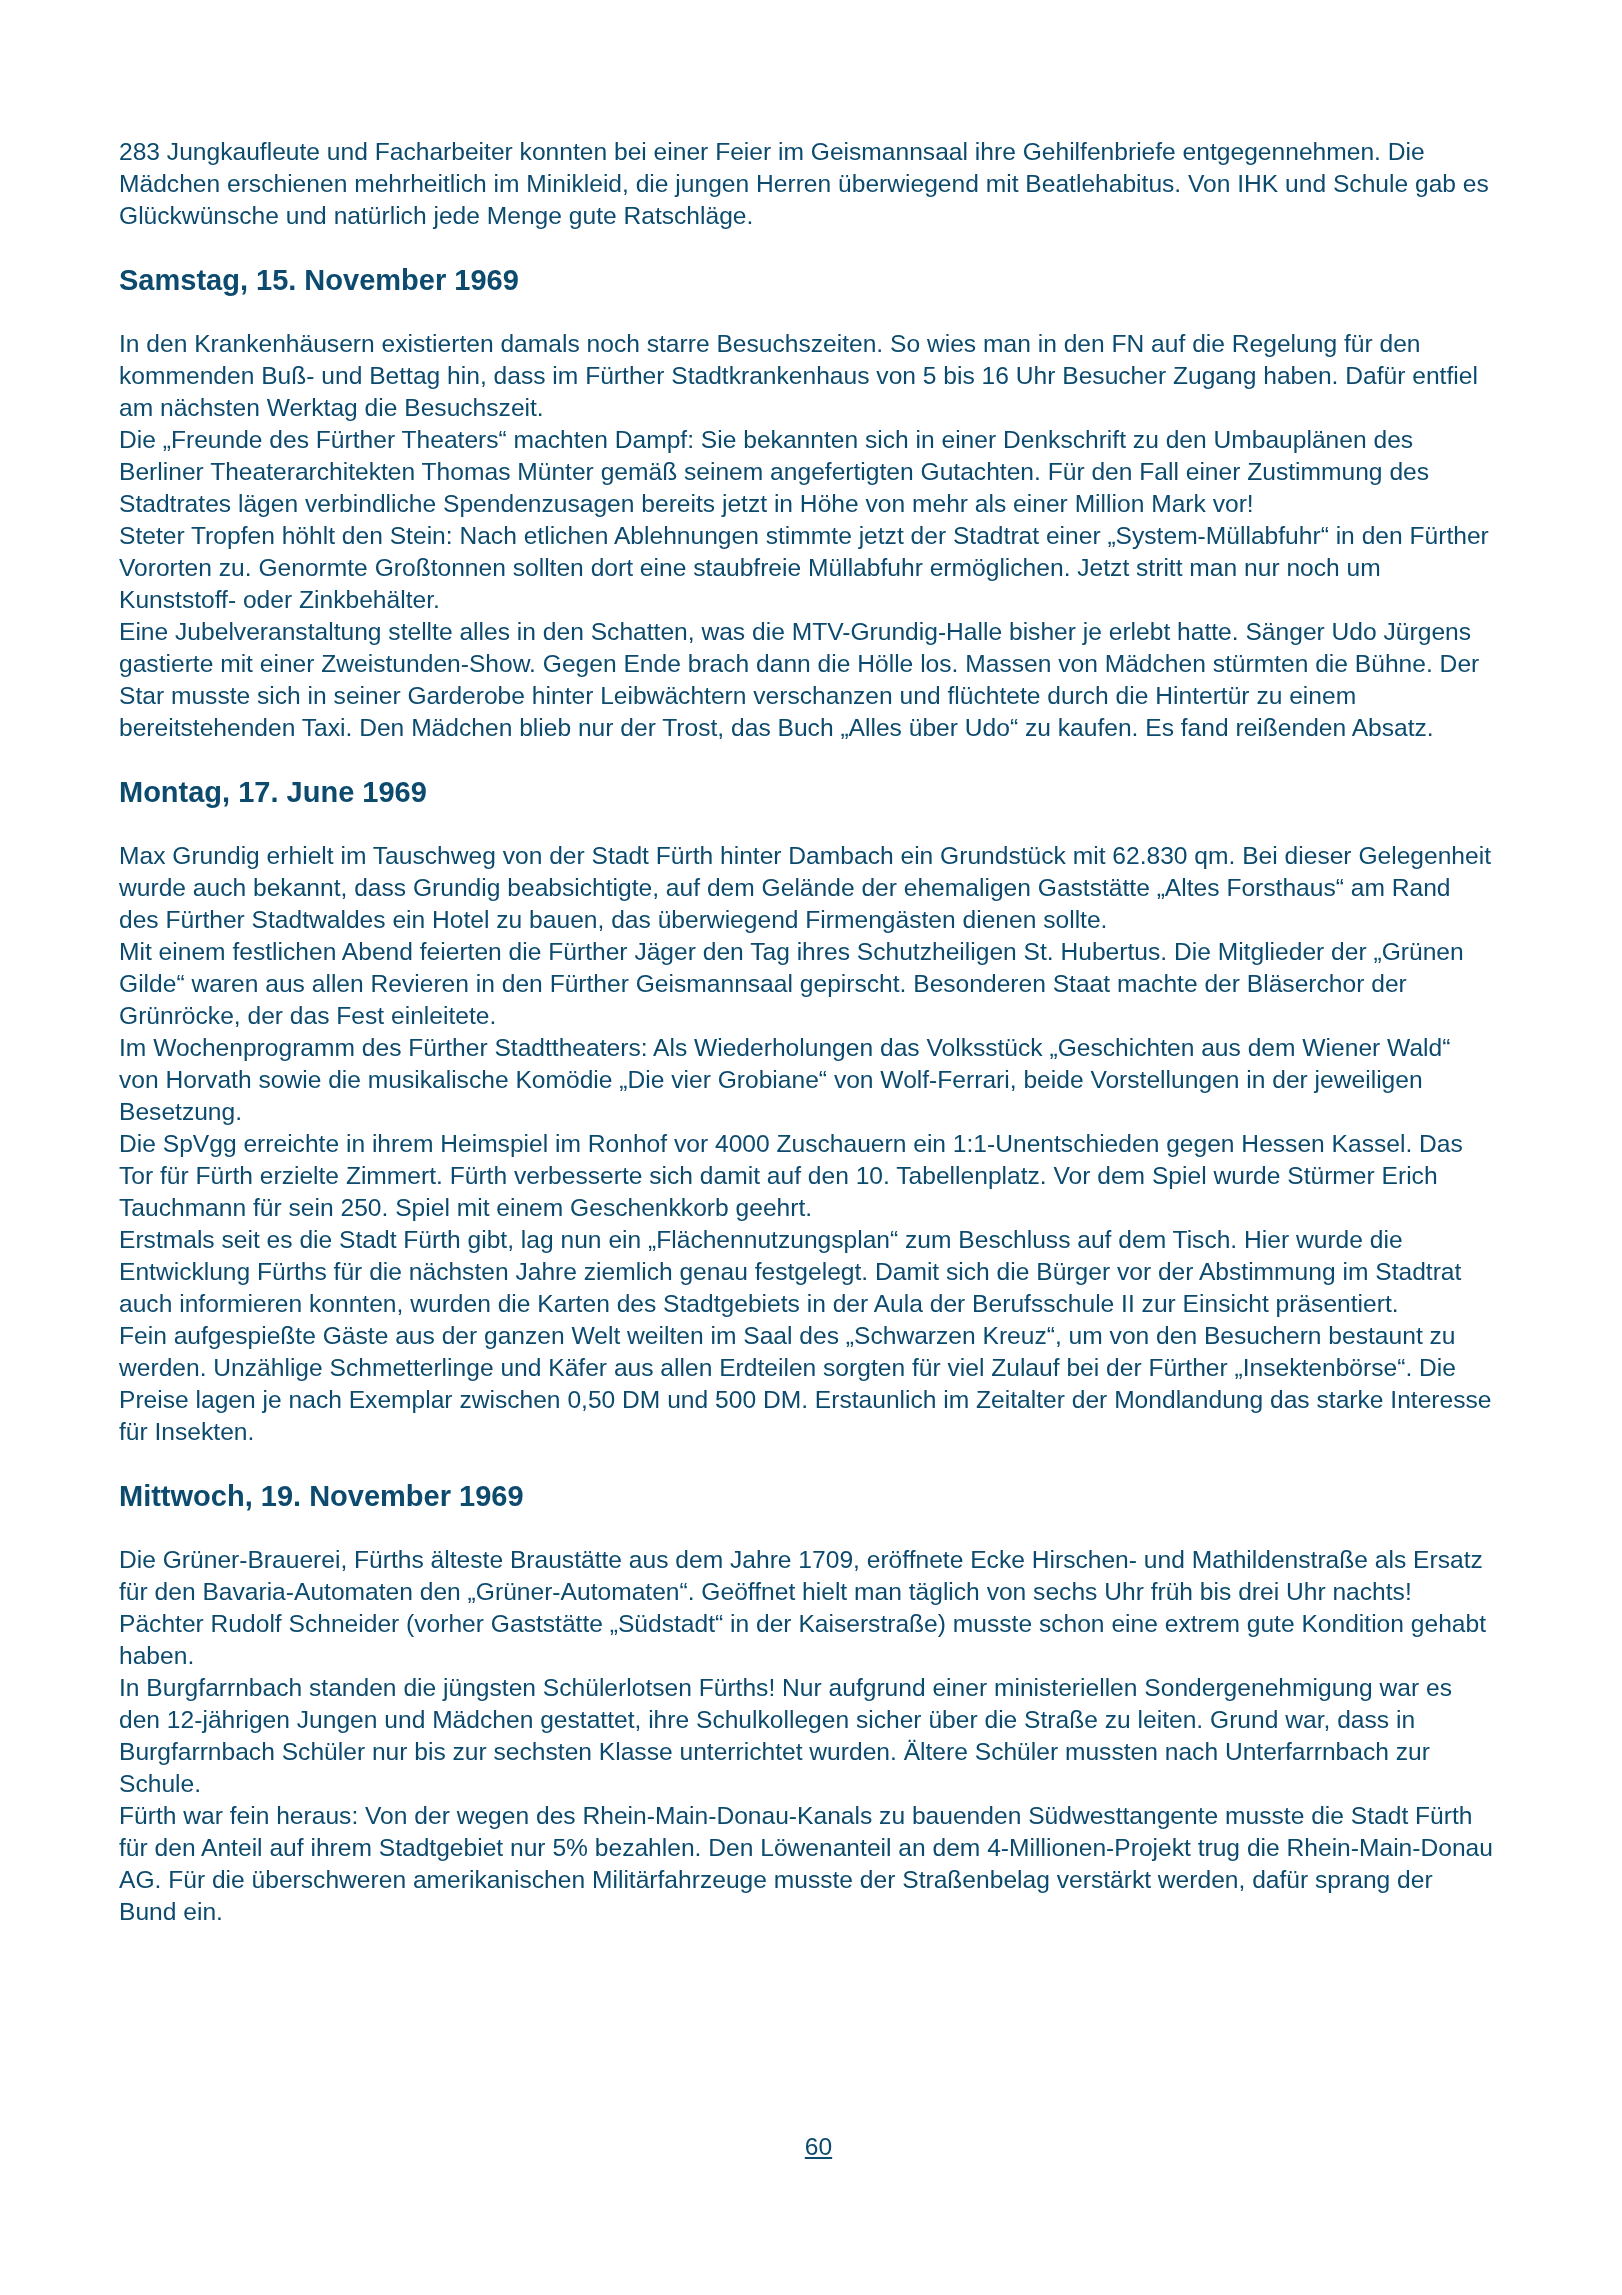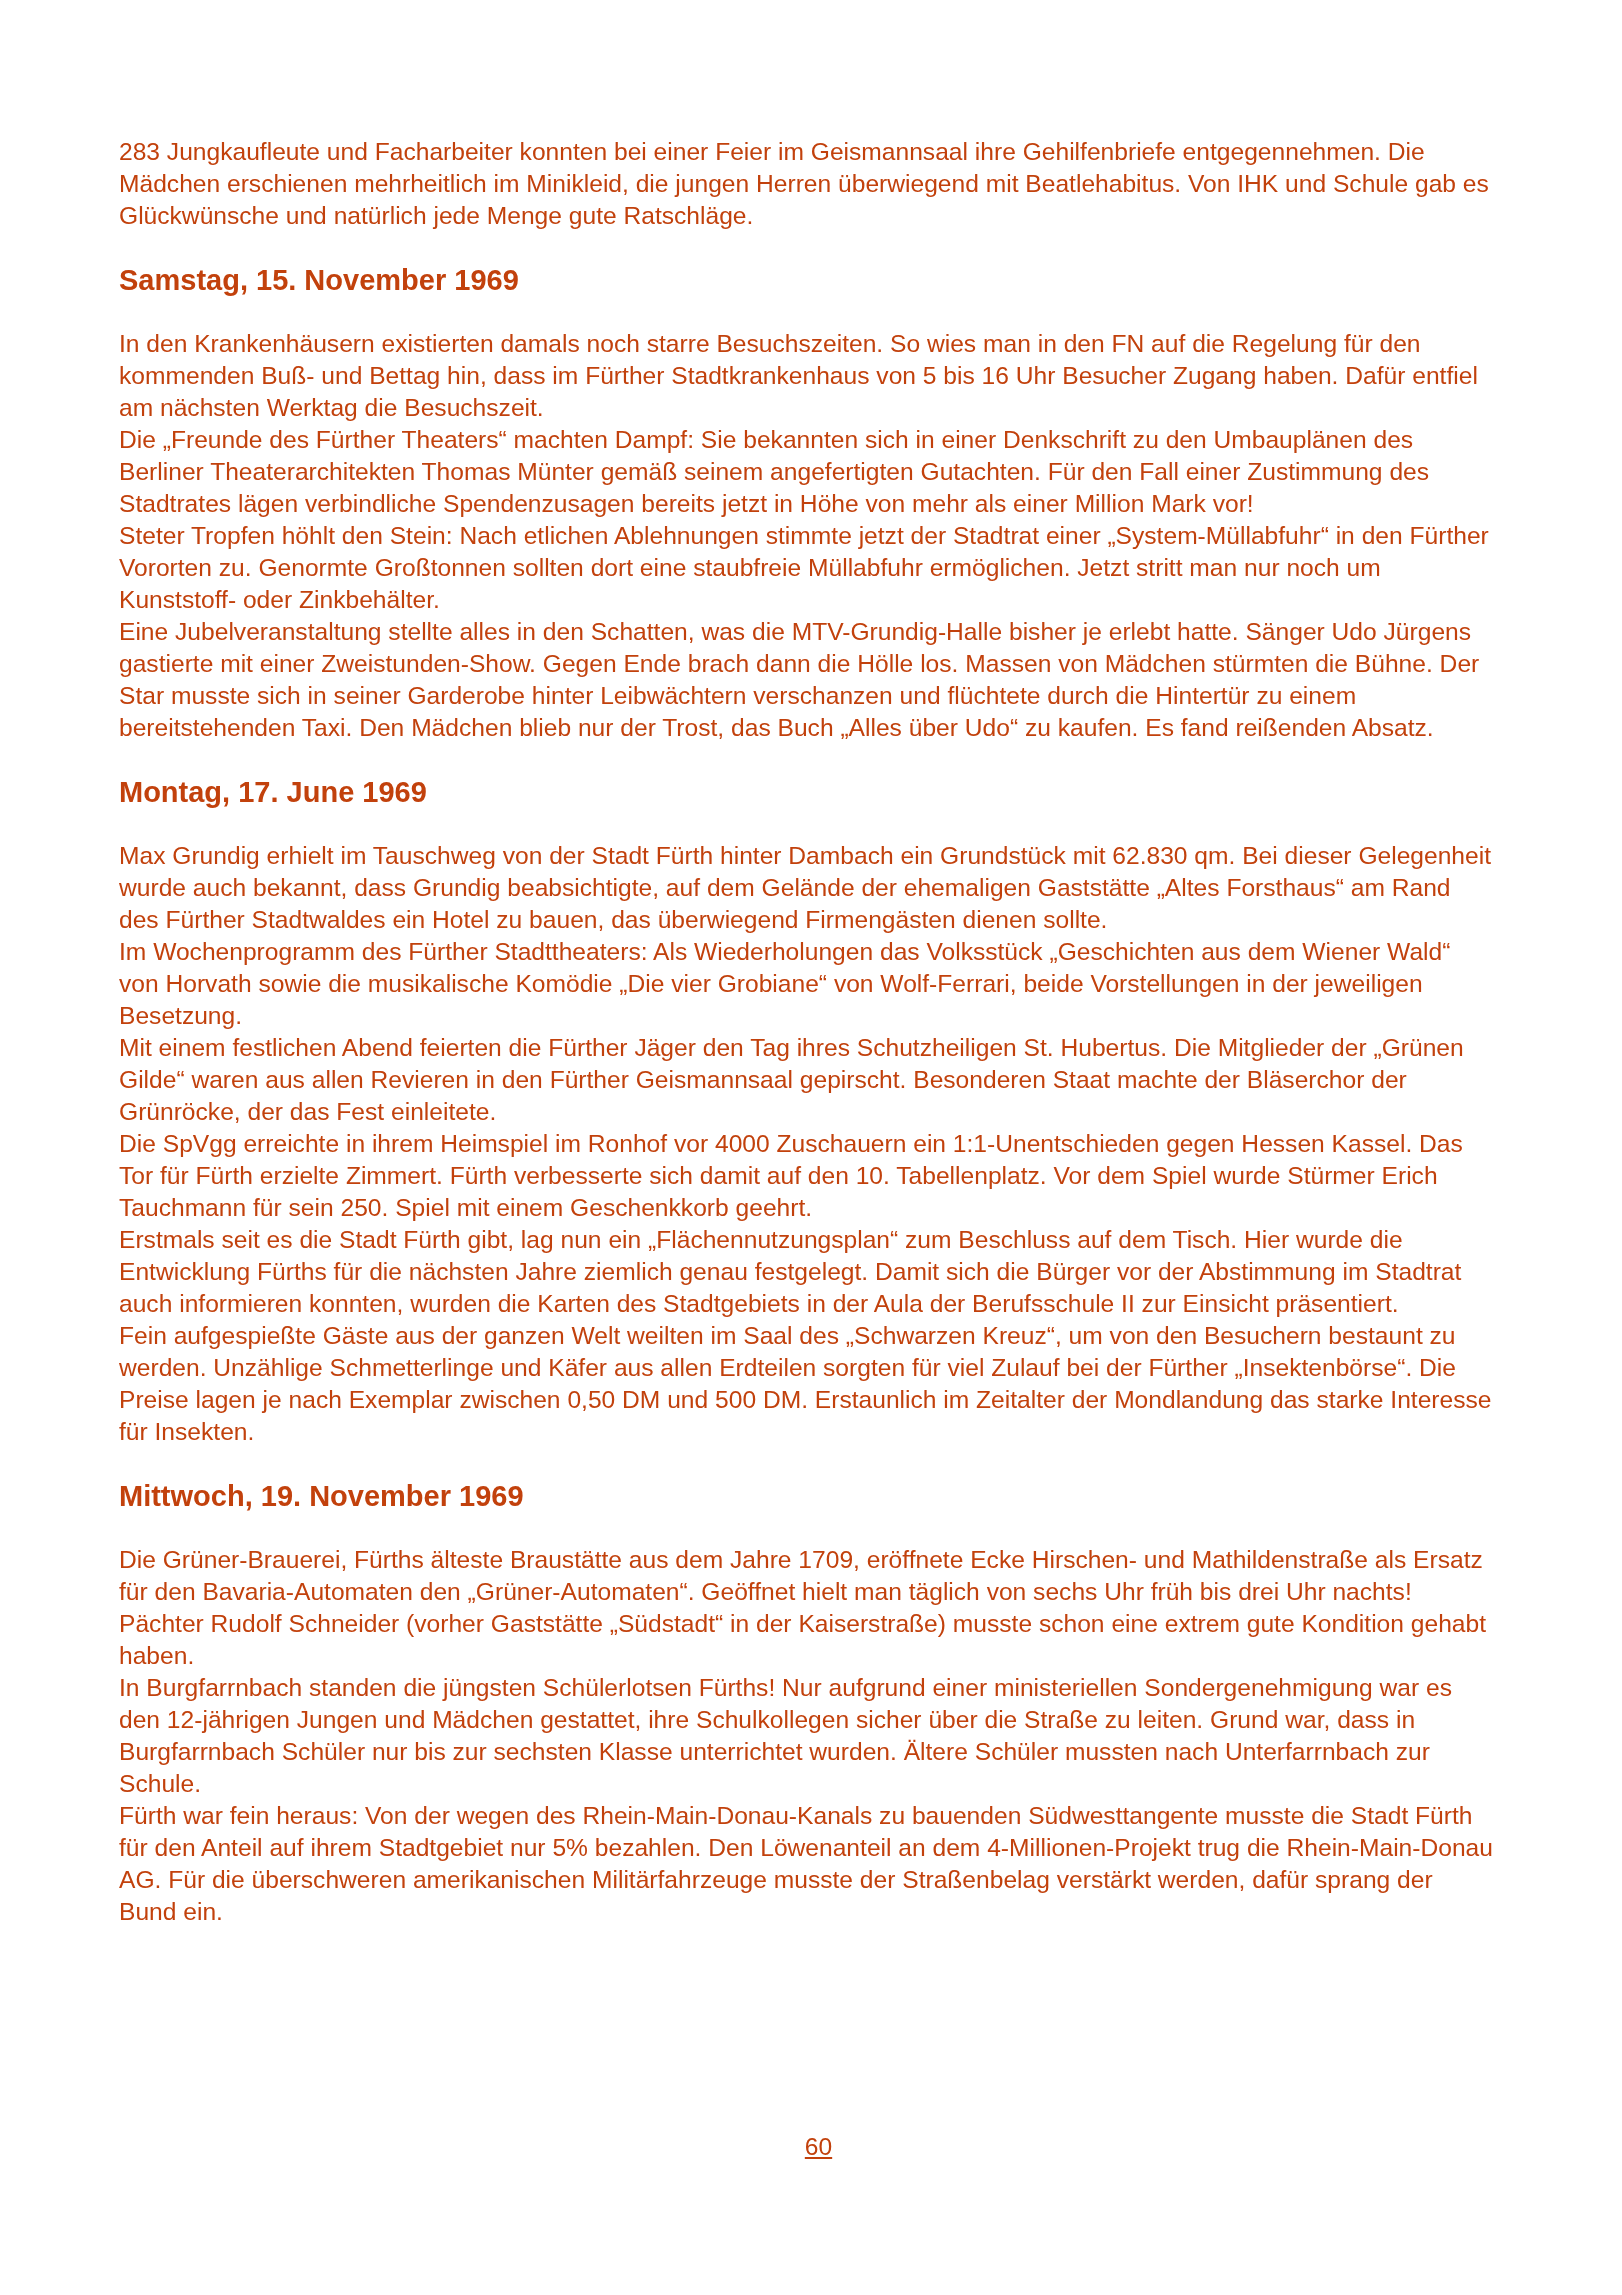--- a/index.html
+++ b/index.html
@@ -4,21 +4,21 @@
 <style>
   html, body {
     margin: 0;
     padding: 0;
     background: #ffffff;
   }
   .page {
     width: 1600px;
     height: 2295px;
     background: #ffffff;
-    color: #c2410c;
+    color: #0c4a6e;
     font-family: "Liberation Sans", sans-serif;
     font-size: 24.6px;
     line-height: 32px;
     box-sizing: border-box;
     padding: 136px 105px 0 119px;
     position: relative;
     overflow: hidden;
   }
   .content p.paragraph {
     margin: 0;
@@ -46,22 +46,22 @@
 <div class="page">
   <main class="content" id="content">
       <p class="paragraph">283 Jungkaufleute und Facharbeiter konnten bei einer Feier im Geismannsaal ihre Gehilfenbriefe entgegennehmen. Die Mädchen erschienen mehrheitlich im Minikleid, die jungen Herren überwiegend mit Beatlehabitus. Von IHK und Schule gab es Glückwünsche und natürlich jede Menge gute Ratschläge.</p>
       <h2 class="section-heading">Samstag, 15. November 1969</h2>
       <p class="paragraph">In den Krankenhäusern existierten damals noch starre Besuchszeiten. So wies man in den FN auf die Regelung für den kommenden Buß- und Bettag hin, dass im Fürther Stadtkrankenhaus von 5 bis 16 Uhr Besucher Zugang haben. Dafür entfiel am nächsten Werktag die Besuchszeit.</p>
       <p class="paragraph">Die „Freunde des Fürther Theaters“ machten Dampf: Sie bekannten sich in einer Denkschrift zu den Umbauplänen des Berliner Theaterarchitekten Thomas Münter gemäß seinem angefertigten Gutachten. Für den Fall einer Zustimmung des Stadtrates lägen verbindliche Spendenzusagen bereits jetzt in Höhe von mehr als einer Million Mark vor!</p>
       <p class="paragraph">Steter Tropfen höhlt den Stein: Nach etlichen Ablehnungen stimmte jetzt der Stadtrat einer „System-Müllabfuhr“ in den Fürther Vororten zu. Genormte Großtonnen sollten dort eine staubfreie Müllabfuhr ermöglichen. Jetzt stritt man nur noch um Kunststoff- oder Zinkbehälter.</p>
       <p class="paragraph">Eine Jubelveranstaltung stellte alles in den Schatten, was die MTV-Grundig-Halle bisher je erlebt hatte. Sänger Udo Jürgens gastierte mit einer Zweistunden-Show. Gegen Ende brach dann die Hölle los. Massen von Mädchen stürmten die Bühne. Der Star musste sich in seiner Garderobe hinter Leibwächtern verschanzen und flüchtete durch die Hintertür zu einem bereitstehenden Taxi. Den Mädchen blieb nur der Trost, das Buch „Alles über Udo“ zu kaufen. Es fand reißenden Absatz.</p>
       <h2 class="section-heading">Montag, 17. June 1969</h2>
       <p class="paragraph">Max Grundig erhielt im Tauschweg von der Stadt Fürth hinter Dambach ein Grundstück mit 62.830 qm. Bei dieser Gelegenheit wurde auch bekannt, dass Grundig beabsichtigte, auf dem Gelände der ehemaligen Gaststätte „Altes Forsthaus“ am Rand des Fürther Stadtwaldes ein Hotel zu bauen, das überwiegend Firmengästen dienen sollte.</p>
+      <p class="paragraph">Mit einem festlichen Abend feierten die Fürther Jäger den Tag ihres Schutzheiligen St. Hubertus. Die Mitglieder der „Grünen Gilde“ waren aus allen Revieren in den Fürther Geismannsaal gepirscht. Besonderen Staat machte der Bläserchor der Grünröcke, der das Fest einleitete.</p>
       <p class="paragraph">Im Wochenprogramm des Fürther Stadttheaters: Als Wiederholungen das Volksstück „Geschichten aus dem Wiener Wald“ von Horvath sowie die musikalische Komödie „Die vier Grobiane“ von Wolf-Ferrari, beide Vorstellungen in der jeweiligen Besetzung.</p>
-      <p class="paragraph">Mit einem festlichen Abend feierten die Fürther Jäger den Tag ihres Schutzheiligen St. Hubertus. Die Mitglieder der „Grünen Gilde“ waren aus allen Revieren in den Fürther Geismannsaal gepirscht. Besonderen Staat machte der Bläserchor der Grünröcke, der das Fest einleitete.</p>
       <p class="paragraph">Die SpVgg erreichte in ihrem Heimspiel im Ronhof vor 4000 Zuschauern ein 1:1-Unentschieden gegen Hessen Kassel. Das Tor für Fürth erzielte Zimmert. Fürth verbesserte sich damit auf den 10. Tabellenplatz. Vor dem Spiel wurde Stürmer Erich Tauchmann für sein 250. Spiel mit einem Geschenkkorb geehrt.</p>
       <p class="paragraph">Erstmals seit es die Stadt Fürth gibt, lag nun ein „Flächennutzungsplan“ zum Beschluss auf dem Tisch. Hier wurde die Entwicklung Fürths für die nächsten Jahre ziemlich genau festgelegt. Damit sich die Bürger vor der Abstimmung im Stadtrat auch informieren konnten, wurden die Karten des Stadtgebiets in der Aula der Berufsschule II zur Einsicht präsentiert.</p>
       <p class="paragraph">Fein aufgespießte Gäste aus der ganzen Welt weilten im Saal des „Schwarzen Kreuz“, um von den Besuchern bestaunt zu werden. Unzählige Schmetterlinge und Käfer aus allen Erdteilen sorgten für viel Zulauf bei der Fürther „Insektenbörse“. Die Preise lagen je nach Exemplar zwischen 0,50 DM und 500 DM. Erstaunlich im Zeitalter der Mondlandung das starke Interesse für Insekten.</p>
       <h2 class="section-heading">Mittwoch, 19. November 1969</h2>
       <p class="paragraph">Die Grüner-Brauerei, Fürths älteste Braustätte aus dem Jahre 1709, eröffnete Ecke Hirschen- und Mathildenstraße als Ersatz für den Bavaria-Automaten den „Grüner-Automaten“. Geöffnet hielt man täglich von sechs Uhr früh bis drei Uhr nachts! Pächter Rudolf Schneider (vorher Gaststätte „Südstadt“ in der Kaiserstraße) musste schon eine extrem gute Kondition gehabt haben.</p>
       <p class="paragraph">In Burgfarrnbach standen die jüngsten Schülerlotsen Fürths! Nur aufgrund einer ministeriellen Sondergenehmigung war es den 12-jährigen Jungen und Mädchen gestattet, ihre Schulkollegen sicher über die Straße zu leiten. Grund war, dass in Burgfarrnbach Schüler nur bis zur sechsten Klasse unterrichtet wurden. Ältere Schüler mussten nach Unterfarrnbach zur Schule.</p>
       <p class="paragraph">Fürth war fein heraus: Von der wegen des Rhein-Main-Donau-Kanals zu bauenden Südwesttangente musste die Stadt Fürth für den Anteil auf ihrem Stadtgebiet nur 5% bezahlen. Den Löwenanteil an dem 4-Millionen-Projekt trug die Rhein-Main-Donau AG. Für die überschweren amerikanischen Militärfahrzeuge musste der Straßenbelag verstärkt werden, dafür sprang der Bund ein.</p>
     </main>
   <footer class="page-footer">60</footer>
 </div>

